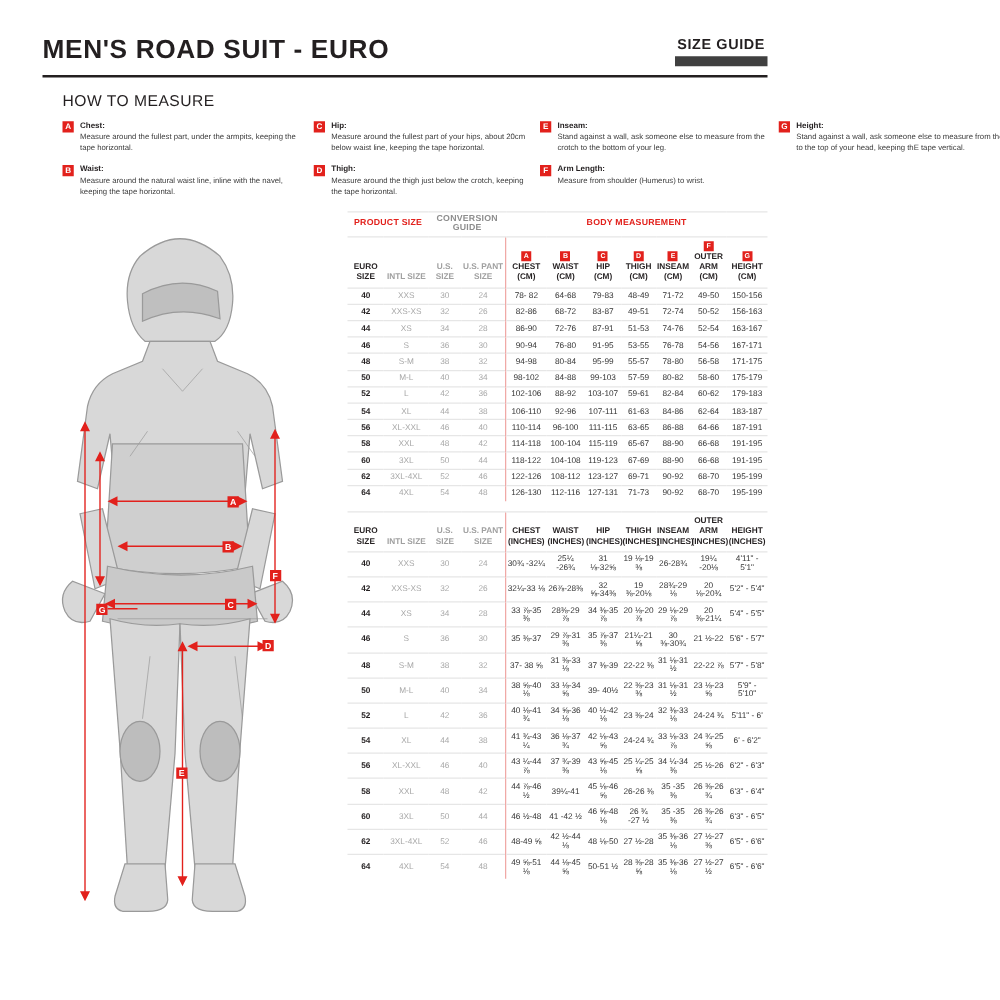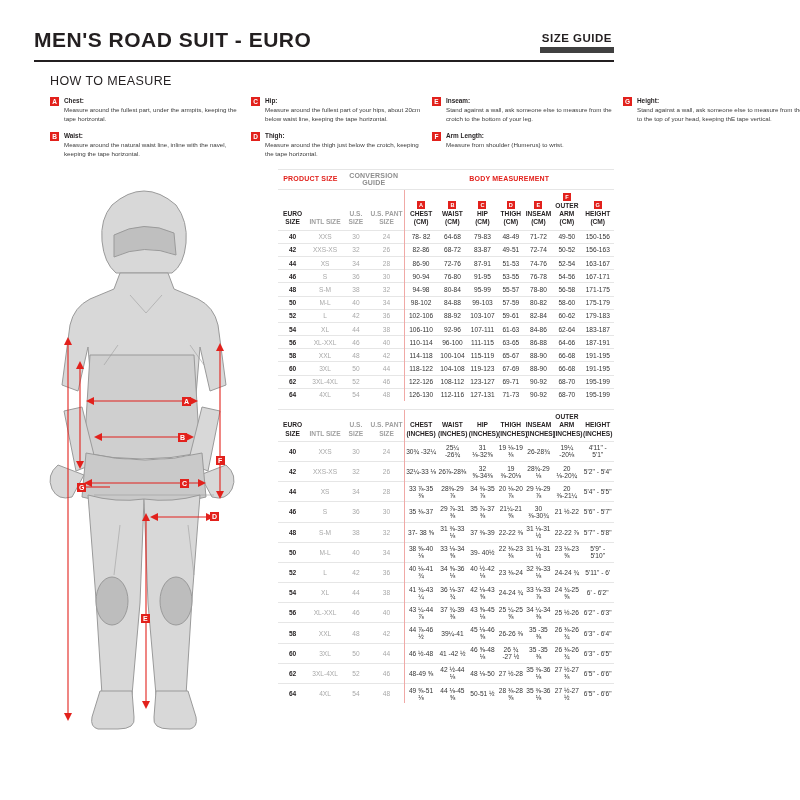--- a/index.html
+++ b/index.html
@@ -22,21 +22,21 @@
     border-bottom:2px solid #231f20;
     padding-bottom:8px;
   }
   .title{
     font-size:21px;font-weight:bold;letter-spacing:.5px;
     text-transform:uppercase;
   }
   .size-guide{
     font-size:11.5px;font-weight:bold;letter-spacing:.5px;
     text-transform:uppercase;
-    border-bottom:6px solid #404040;
+    border-bottom:8px solid #404040;
     padding:0 2px 3px 2px;
     margin-bottom:-1px;
     text-align:center;
   }
   
   .htm-title{
     font-size:12.5px;font-weight:normal;letter-spacing:.4px;
     margin:12px 0 8px 16px;text-transform:uppercase;
   }
   .htm-grid{

